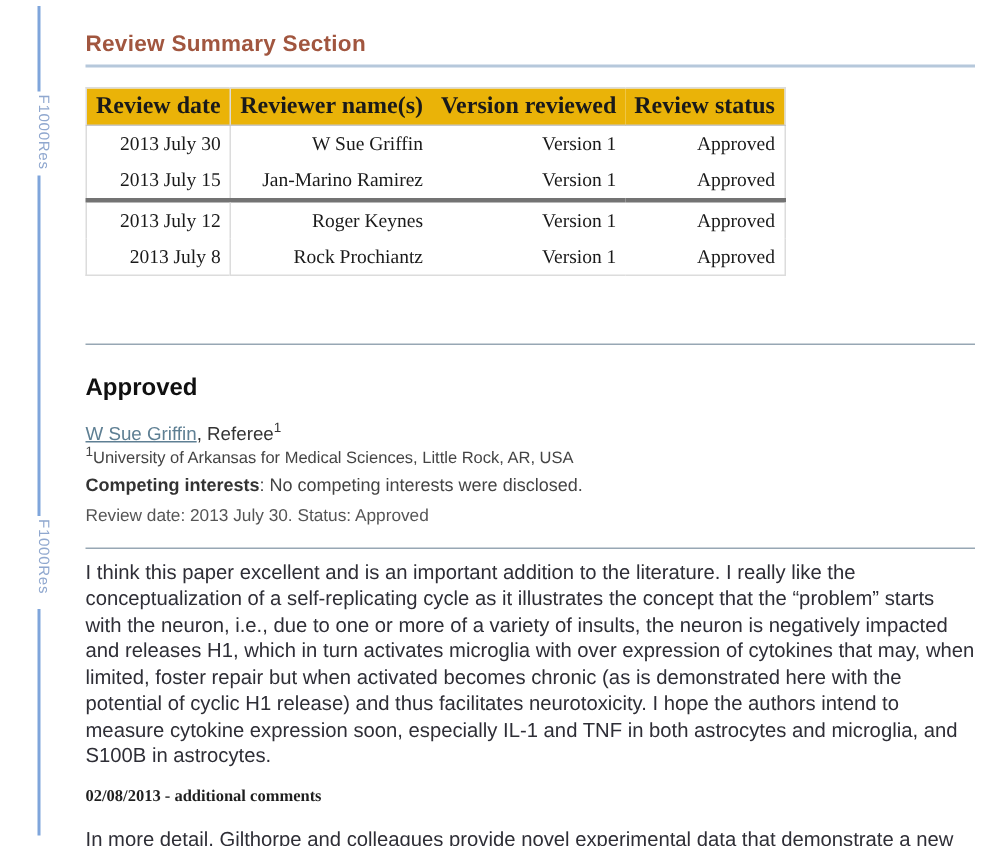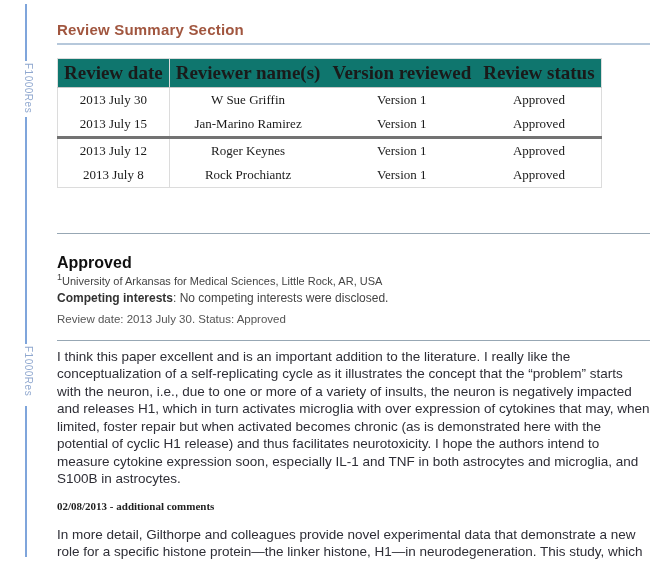--- a/index.html
+++ b/index.html
@@ -46,32 +46,32 @@
 
   
   table.review-table {
     margin-top:13px;
     border-collapse:collapse;
     border:1px solid #dcdcdc;
     font-family:"Liberation Serif", serif;
     color:#1a1a1a;
   }
   table.review-table th {
-    background:#0f766e;
+    background:#eab308;
     font-weight:bold;
-    font-size:19px;
+    font-size:16px;
     padding:3px 6px;
     border-bottom:1px solid #c8c8c8;
     text-align:right;
     white-space:nowrap;
   }
   table.review-table td {
     font-size:13px;
     padding:4px 6px;
-    text-align:center;
+    text-align:right;
     white-space:nowrap;
   }
   table.review-table th:first-child,
   table.review-table td:first-child {
     border-right:1px solid #dcdcdc;
   }
   table.review-table tr.group-end td {
     border-bottom:3px solid #737373;
   }
 
@@ -178,20 +178,23 @@
         <td>Version 1</td>
         <td>Approved</td>
       </tr>
     </tbody>
   </table>
 
   <hr class="sep sep1">
 
   <h2 class="status-heading">Approved</h2>
 
+  <div class="reviewer-line">
+    <a class="reviewer-link">W Sue Griffin</a><span>, Referee</span><sup>1</sup>
+  </div>
 
   <div class="affiliation">
     <sup>1</sup><span>University of Arkansas for Medical Sciences, Little Rock, AR, USA</span>
   </div>
 
   <div class="competing">
     <span class="ci-label">Competing interests</span><span>: No competing interests were disclosed.</span>
   </div>
 
   <div class="date-status">Review date: 2013 July 30. Status: Approved</div>

